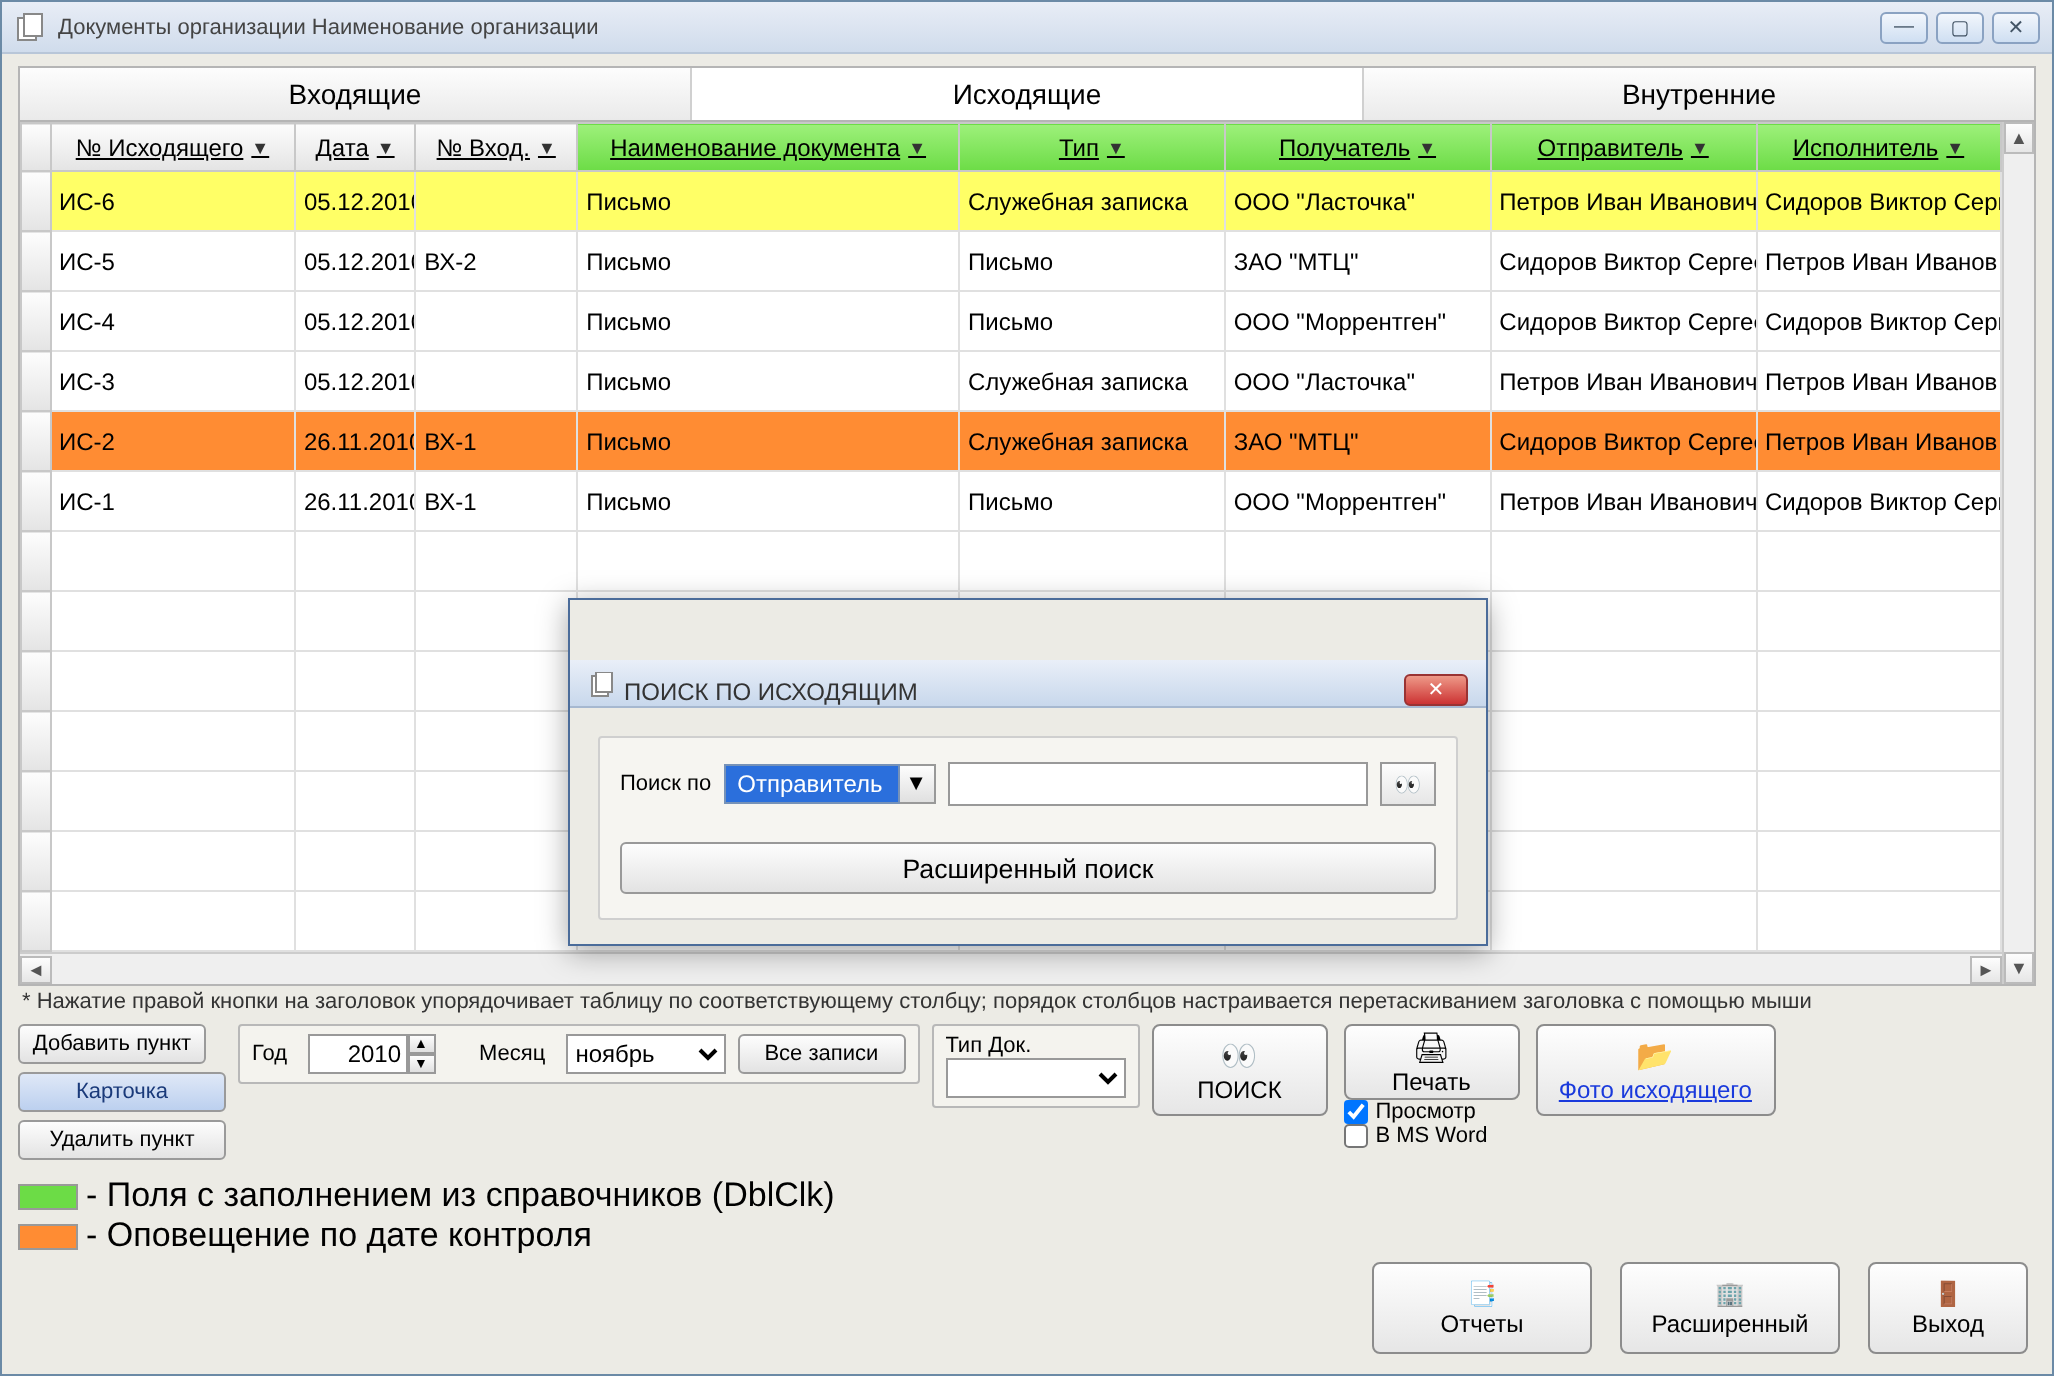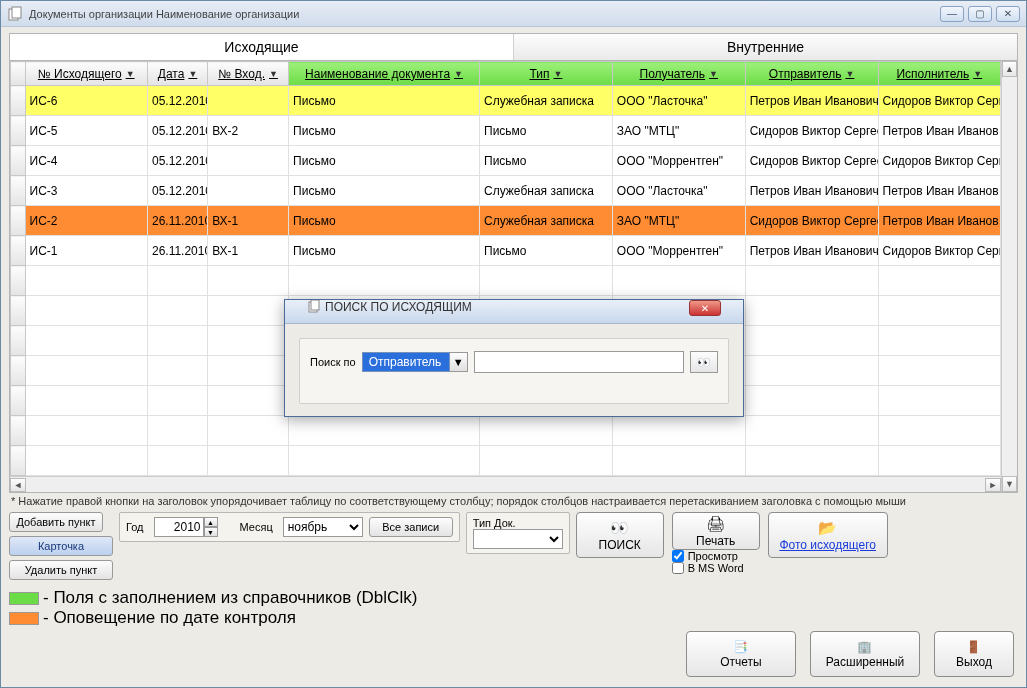--- a/index.html
+++ b/index.html
@@ -55,21 +55,21 @@
   .swatch { width:30px; height:13px; border:1px solid #999; }
   .swatch.green { background:#6cdc46; }
   .swatch.orange { background:#FF8C33; }
 
   .footer { position:absolute; right:12px; bottom:10px; display:flex; gap:14px; }
   .footbtn { border:1px solid #8c8c8c; background:linear-gradient(#fefefe,#e6e6e6); border-radius:4px; width:110px; height:46px; display:flex; flex-direction:column; align-items:center; justify-content:center; gap:1px; cursor:pointer; font-size:12px; }
   .footbtn.exit { width:80px; }
 
   
   .modal { position:absolute; left:283px; top:272px; width:460px; border:1px solid #4b6c9a; background:#ECEBE5; box-shadow:0 3px 14px rgba(0,0,0,0.35); }
-  .modal .mtitle { height:24px; background:linear-gradient(#e9eff8,#c8d8ec); display:flex; align-items:flex-start; padding:0 22px; border-bottom:1px solid #a6b8d0; }
+  .modal .mtitle { height:24px; background:linear-gradient(#e9eff8,#c8d8ec); display:flex; align-items:flex-end; padding:0 9px; border-bottom:1px solid #a6b8d0;margin-top:30px; }
   .modal .mtitle .t { flex:1; font-size:12px; color:#333; }
   .modal .mclose { width:32px; height:16px; background:linear-gradient(#e98,#c33); border:1px solid #933; border-radius:3px; color:#fff; display:flex; align-items:center; justify-content:center; font-size:10px; cursor:pointer; }
   .modal .mbody { padding:14px 14px 12px; }
   .mbody-inner { border:1px solid #cfcfcf; background:#f6f5f1; padding:12px 10px; border-radius:2px; }
   .searchrow { display:flex; align-items:center; gap:6px; margin-bottom:18px; }
   .searchrow .combo { display:inline-flex; align-items:stretch; }
   .searchrow .combo .val { background:#2b6fdc; color:#fff; padding:2px 6px; border:1px solid #7692b8; font-size:12px; min-width:88px; }
   .searchrow .combo .drp { width:18px; border:1px solid #999; border-left:none; background:linear-gradient(#fdfdfd,#e0e0e0); display:flex; align-items:center; justify-content:center; cursor:pointer; }
   .searchrow input[type=text] { flex:1; height:22px; }
   .searchrow .go { width:28px; height:22px; border:1px solid #999; background:linear-gradient(#fdfdfd,#e6e6e6); display:flex; align-items:center; justify-content:center; cursor:pointer; }
@@ -96,20 +96,21 @@
     <span class="title">Документы организации Наименование организации</span>
     <div class="winbtns">
       <div class="winbtn">—</div>
       <div class="winbtn">▢</div>
       <div class="winbtn closebtn">✕</div>
     </div>
   </div>
 
   <div class="content">
     <div class="tabrow">
+      <div class="tab">Входящие</div>
       <div class="tab active">Исходящие</div>
       <div class="tab">Внутренние</div>
     </div>
 
     <div class="gridwrap">
       <div class="gridinner">
         <table class="grid">
           <colgroup>
             <col class="c0">
               <col class="c1">
@@ -435,18 +436,19 @@
             <span>Поиск по</span>
             <span class="combo">
               <span class="val">Отправитель</span>
               <span class="drp">▼</span>
             </span>
             <input type="text" value="" style="">
             <div class="go">
                 <span>👀</span>
               </div>
           </div>
+          <button class="advbtn">Расширенный поиск</button>
         </div>
       </div>
     </div>
 
   </div>
 </div>
 
 </body></html>

